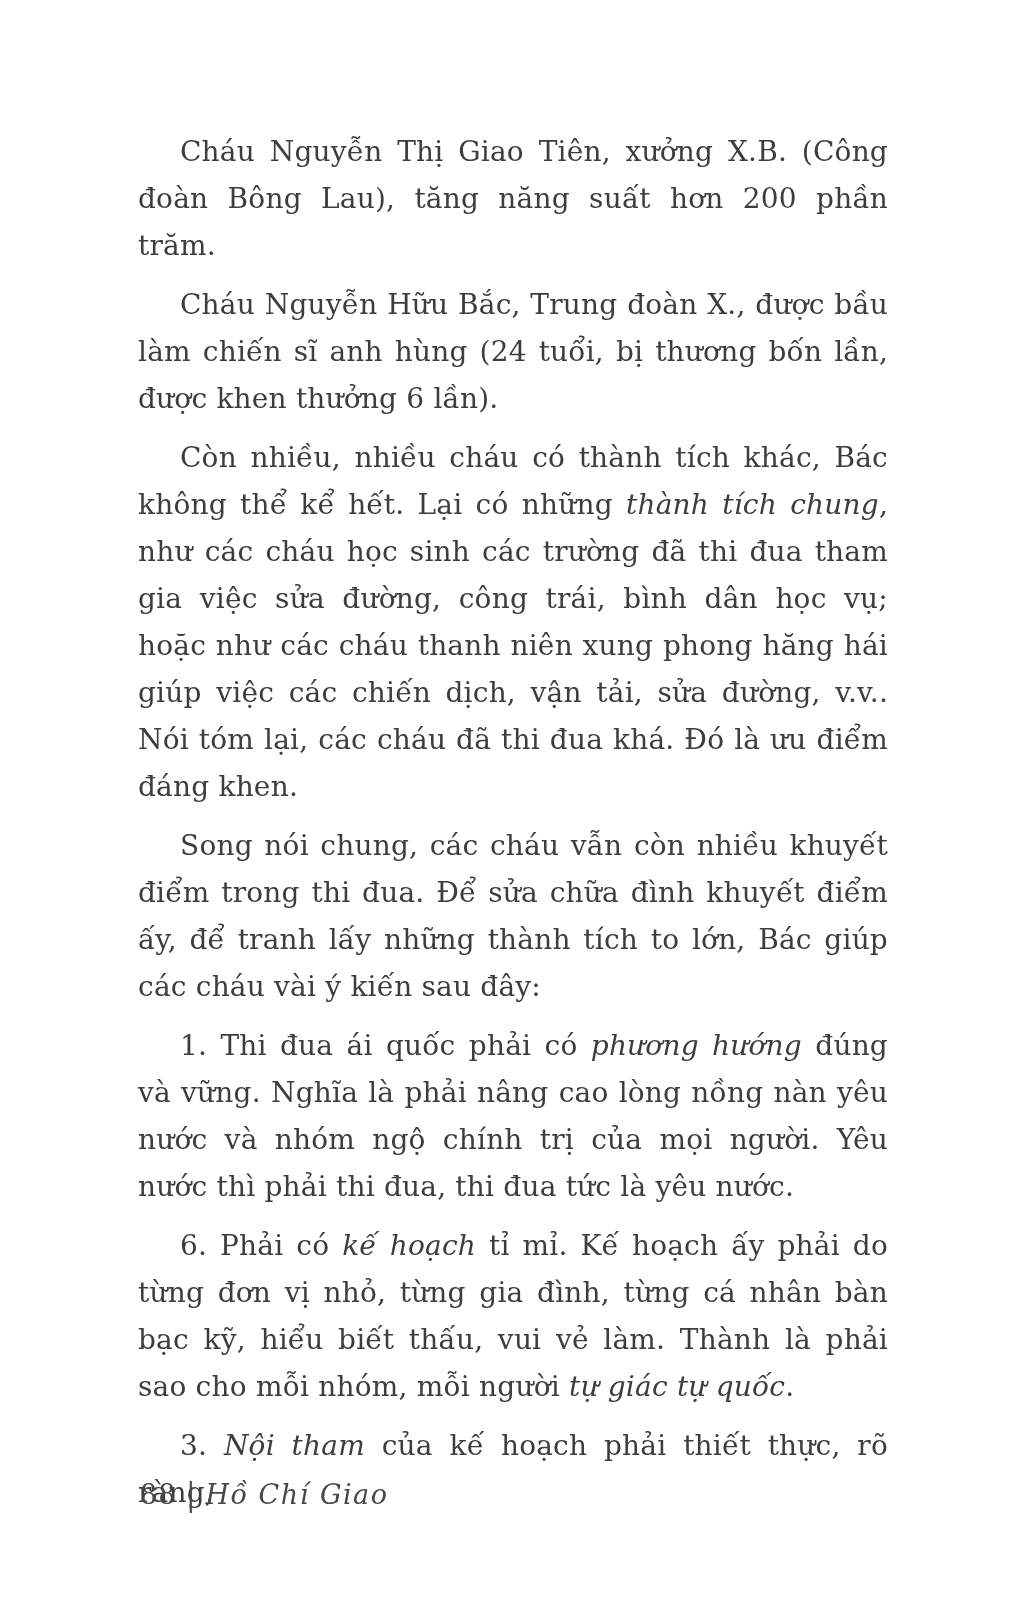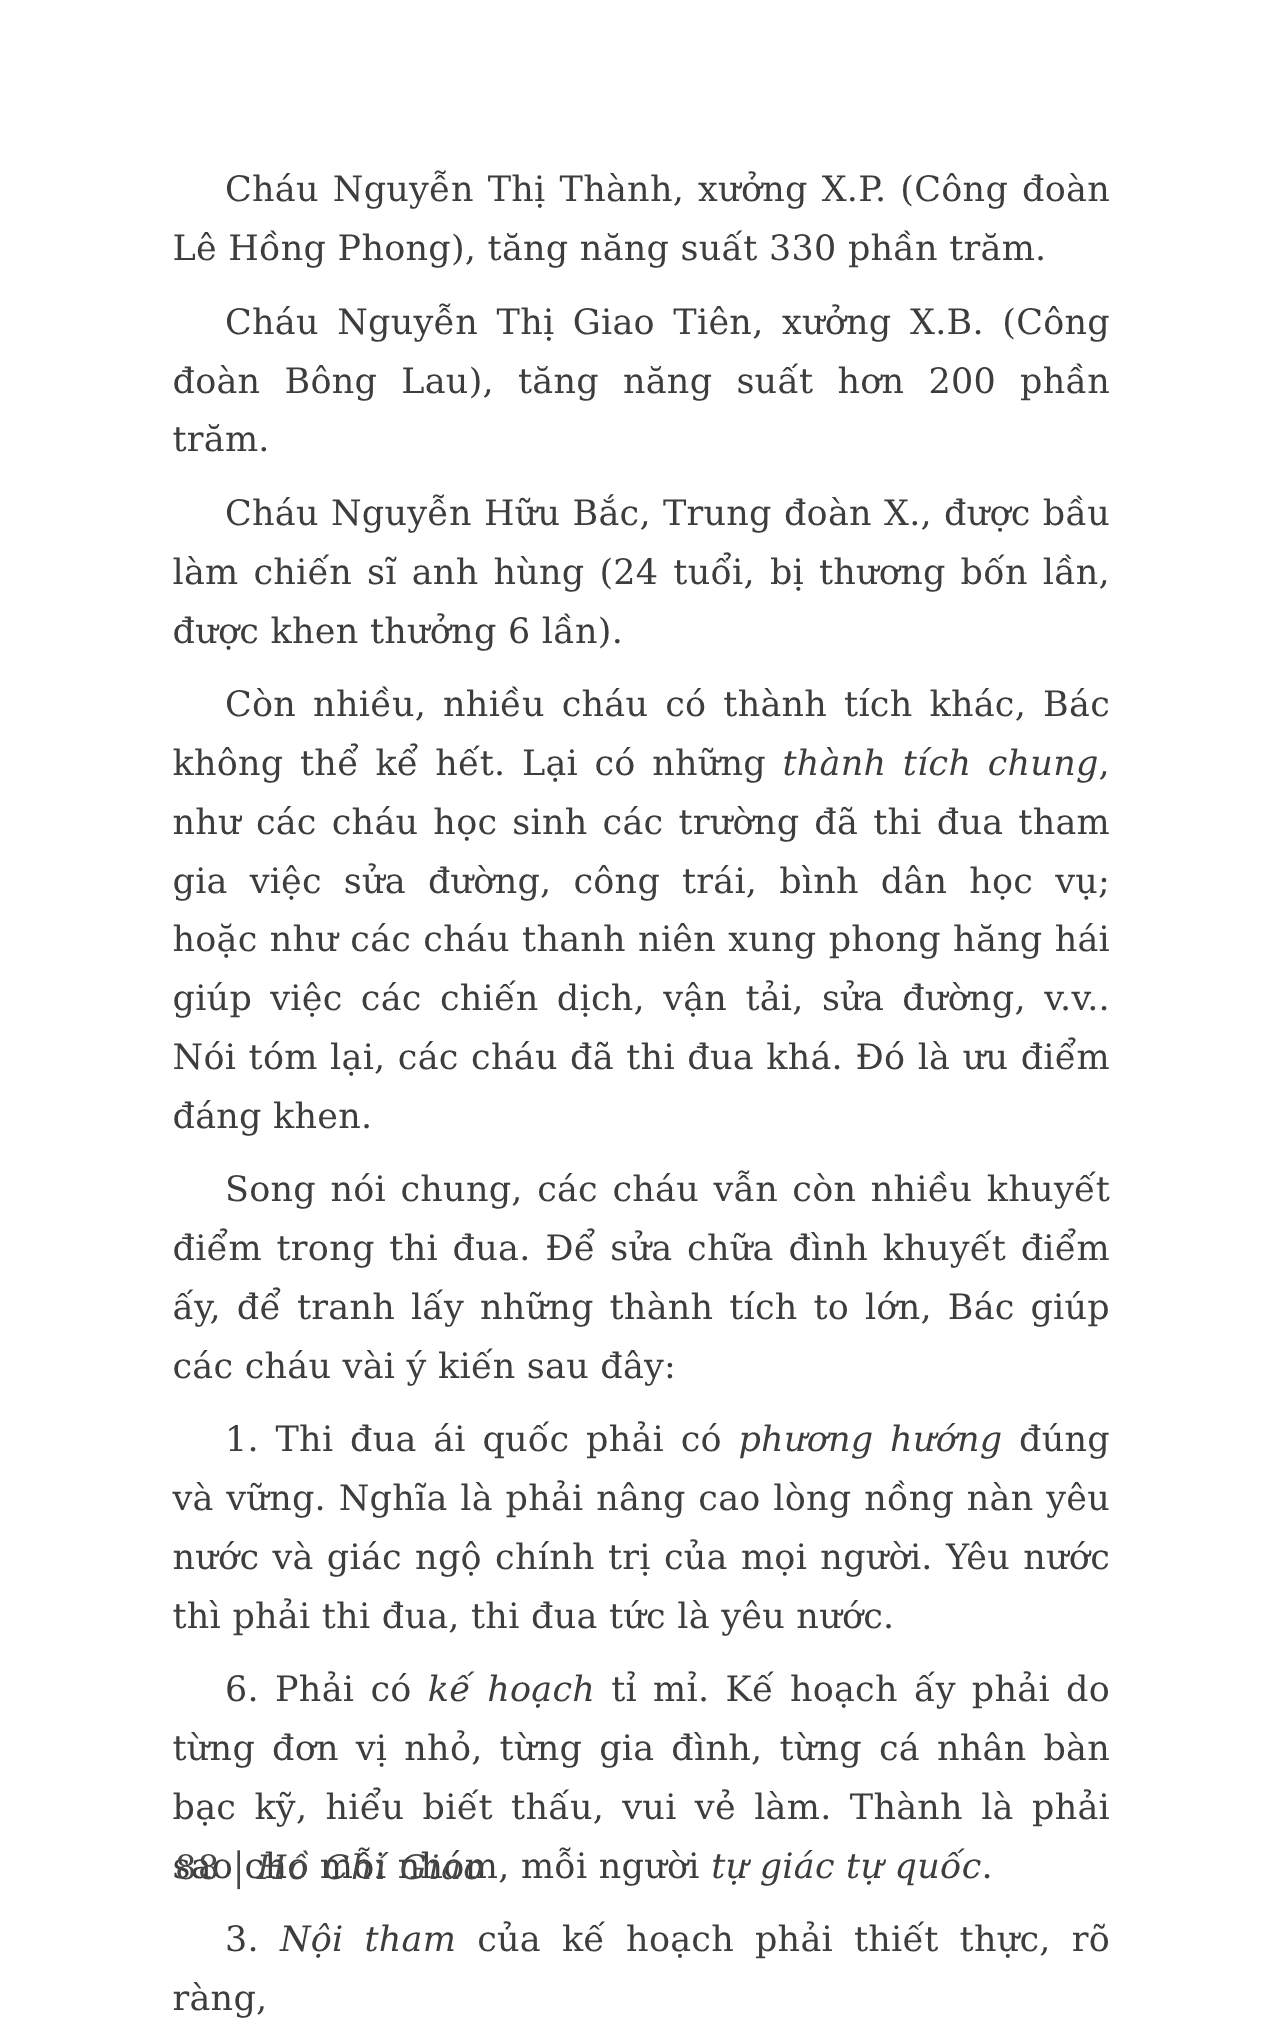--- a/index.html
+++ b/index.html
@@ -67,26 +67,25 @@
     font-style: italic;
     letter-spacing: 1.5px;
   }
 </style>
 </head>
 <body>
 
 <div class="page">
 
   <main class="text-block" id="paragraphs-container">
-      <p><span>Cháu Nguyễn Thị Thành, xưởng X.P. (Công đoàn Lê Hồng Phong), tăng năng suất 330 phần trăm.</span></p>
       <p><span>Cháu Nguyễn Thị Giao Tiên, xưởng X.B. (Công đoàn Bông Lau), tăng năng suất hơn 200 phần trăm.</span></p>
       <p><span>Cháu Nguyễn Hữu Bắc, Trung đoàn X., được bầu làm chiến sĩ anh hùng (24 tuổi, bị thương bốn lần, được khen thưởng 6 lần).</span></p>
       <p><span>Còn nhiều, nhiều cháu có thành tích khác, Bác không thể kể hết. Lại có những </span><em>thành tích chung</em><span>, như các cháu học sinh các trường đã thi đua tham gia việc sửa đường, công trái, bình dân học vụ; hoặc như các cháu thanh niên xung phong hăng hái giúp việc các chiến dịch, vận tải, sửa đường, v.v.. Nói tóm lại, các cháu đã thi đua khá. Đó là ưu điểm đáng khen.</span></p>
       <p><span>Song nói chung, các cháu vẫn còn nhiều khuyết điểm trong thi đua. Để sửa chữa đình khuyết điểm ấy, để tranh lấy những thành tích to lớn, Bác giúp các cháu vài ý kiến sau đây:</span></p>
-      <p><span>1. Thi đua ái quốc phải có </span><em>phương hướng</em><span> đúng và vững. Nghĩa là phải nâng cao lòng nồng nàn yêu nước và giác ngộ chính trị của mọi người. Yêu nước thì phải thi đua, thi đua tức là yêu nước.</span></p>
+      <p><span>1. Thi đua ái quốc phải có </span><em>phương hướng</em><span> đúng và vững. Nghĩa là phải nâng cao lòng nồng nàn yêu nước và nhóm ngộ chính trị của mọi người. Yêu nước thì phải thi đua, thi đua tức là yêu nước.</span></p>
       <p><span>6. Phải có </span><em>kế hoạch</em><span> tỉ mỉ. Kế hoạch ấy phải do từng đơn vị nhỏ, từng gia đình, từng cá nhân bàn bạc kỹ, hiểu biết thấu, vui vẻ làm. Thành là phải sao cho mỗi nhóm, mỗi người </span><em>tự giác tự quốc</em><span>.</span></p>
       <p><span>3. </span><em>Nội tham</em><span> của kế hoạch phải thiết thực, rõ ràng,</span></p>
     </main>
 
   <footer class="footer">
     <span class="page-num">88</span>
     <span class="sep">|</span>
     <span class="book-title">Hồ Chí Giao</span>
   </footer>
 

